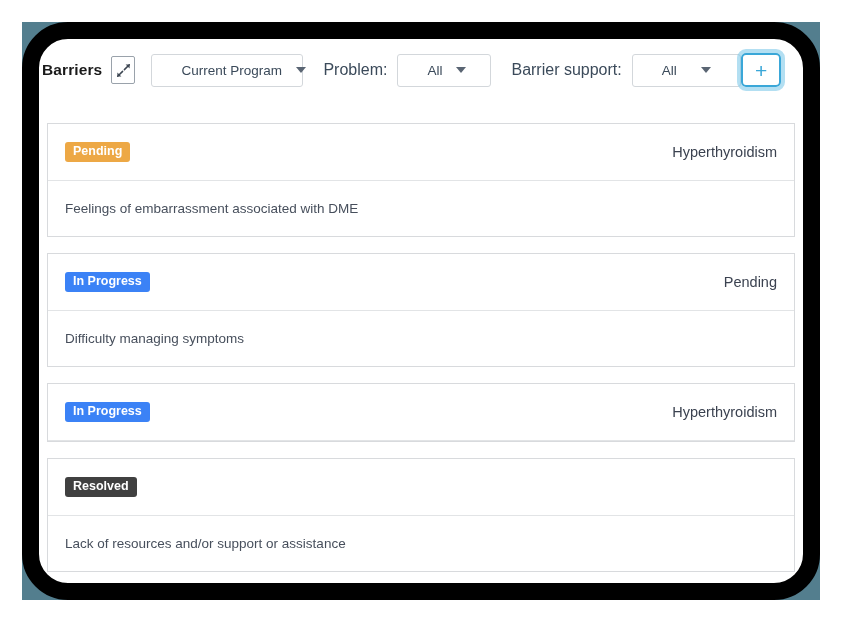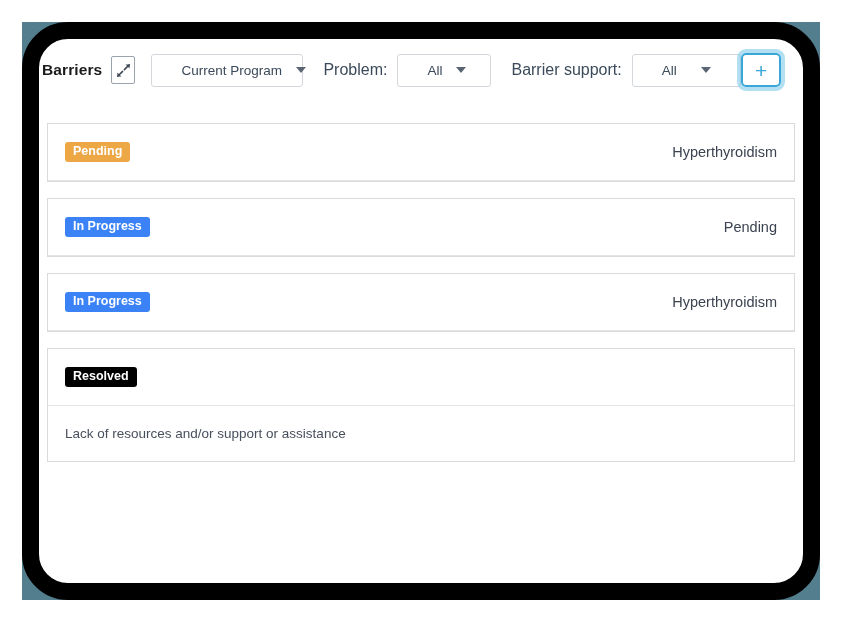--- a/index.html
+++ b/index.html
@@ -261,36 +261,38 @@
       </button>
 
     </div>
 
     <div class="list" id="barrier-list">
         <div class="barrier-card">
           <div class="card-head">
             <span class="badge" style="background: rgb(237, 168, 69);">Pending</span>
             <span class="condition">Hyperthyroidism</span>
           </div>
+          <div class="card-body">Feelings of embarrassment associated with DME</div>
         </div>
         <div class="barrier-card">
           <div class="card-head">
             <span class="badge" style="background: rgb(59, 130, 246);">In Progress</span>
             <span class="condition">Pending</span>
           </div>
+          <div class="card-body">Difficulty managing symptoms</div>
         </div>
         <div class="barrier-card">
           <div class="card-head">
             <span class="badge" style="background: rgb(59, 130, 246);">In Progress</span>
             <span class="condition">Hyperthyroidism</span>
           </div>
         </div>
         <div class="barrier-card">
           <div class="card-head">
-            <span class="badge" style="background: #000000;">Resolved</span>
+            <span class="badge" style="background: #404040;">Resolved</span>
             <span class="condition"></span>
           </div>
           <div class="card-body">Lack of resources and/or support or assistance</div>
         </div>
       </div>
 
   </div>
 
   <div id="frame"></div>
 

